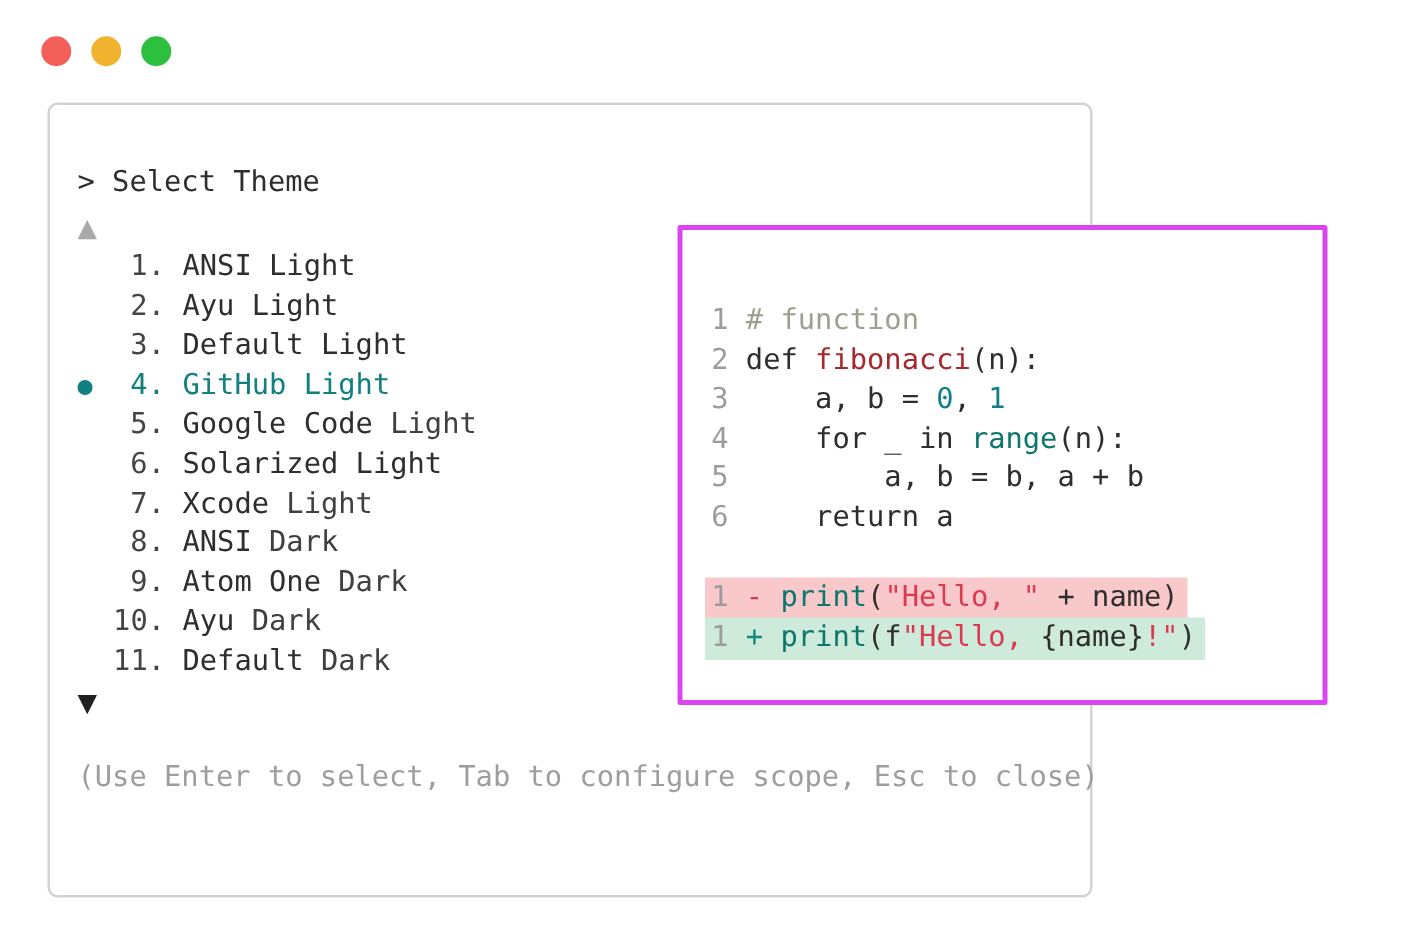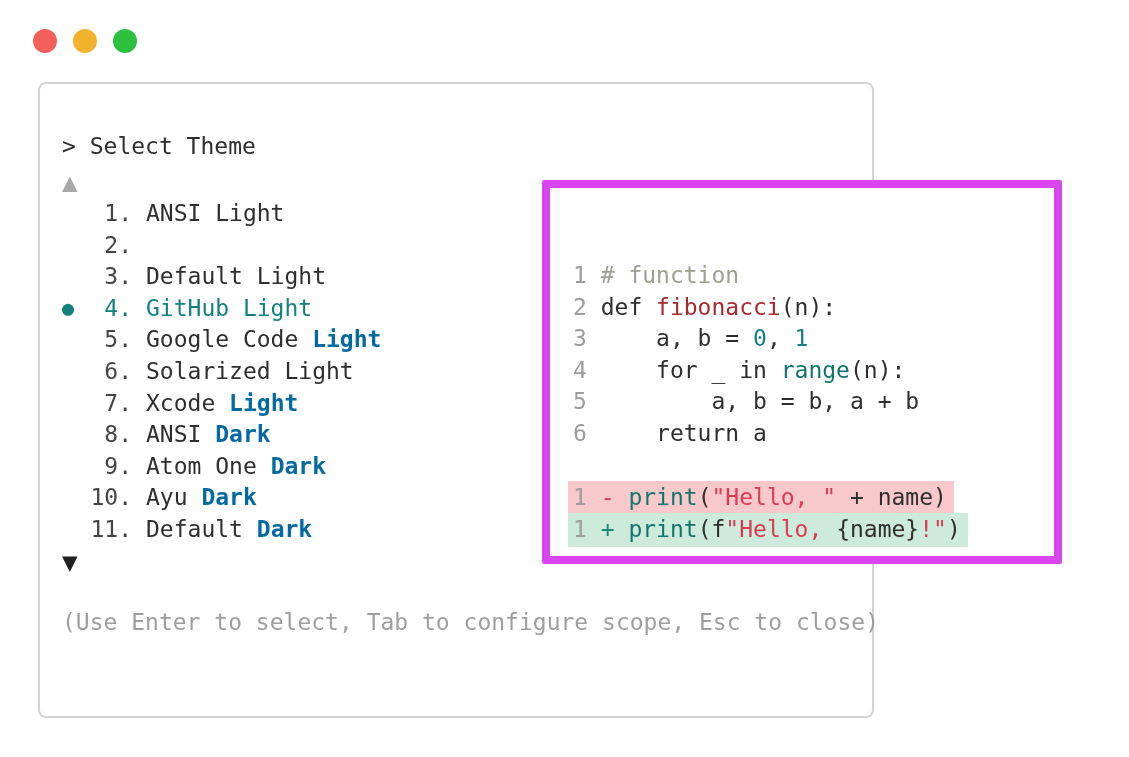--- a/index.html
+++ b/index.html
@@ -30,33 +30,33 @@
 
   
   .scroll-arrow { height:32px; line-height:32px; }
   .scroll-up { font-size:26px; color:#a9a9a9; }
   .scroll-down { font-size:26px; color:#212121; }
   .theme-row { display:flex; height:31.6px; line-height:31.6px; font-size:23px; white-space:pre; }
   .marker { width:28px; color:#11807f; font-size:20px; }
   .num { width:42px; text-align:right; color:#454545; }
   .label { margin-left:14px; }
   .s-normal { color:#2e2e2e; }
-  .s-dim { color:#0369a1;font-weight:bold; }
+  .s-dim { color:#404040; }
   .s-selected { color:#11807f; }
   .num.s-selected { color:#11807f; }
 
   .footer { margin-top:28px; height:32px; line-height:32px; font-size:23px; color:#9e9e9e; white-space:pre; }
 
   
   .preview-box {
     margin-top:14px;
     width:520px; height:384px;
-    border:8px solid #d946ef; border-radius:2px;
+    border:4px solid #d946ef; border-radius:2px;
     background:#ffffff;
-    padding:72px 0 0 23px;
+    padding:57px 0 0 23px;
     overflow:hidden;
   }
   .code-line { height:31.6px; line-height:31.6px; font-size:23px; white-space:pre; }
   .line-box { display:inline-block; }
   .ln { display:inline-block; width:1ch; margin-right:1ch; color:#9c9c9c; }
   .s-plain { color:#2e2e2e;text-align:right; }
   .s-comment { color:#9ba08f; }
   .s-func { color:#a7282d; }
   .s-number { color:#12808a; }
   .s-builtin { color:#0f766e; }
@@ -82,21 +82,21 @@
     <div class="headers">
       <div class="title">&gt; Select Theme</div>
     </div>
 
     <div class="cols">
 
       <div class="left-col">
         <div class="scroll-arrow scroll-up">▲</div>
         <div>
             <div class="theme-row"><span class="marker"></span><span class="num">1.</span><span class="label"><span class="s-normal">ANSI Light</span></span></div>
-            <div class="theme-row"><span class="marker"></span><span class="num">2.</span></div>
+            <div class="theme-row"><span class="marker"></span><span class="num">2.</span><span class="label"><span class="s-normal">Ayu Light</span></span></div>
             <div class="theme-row"><span class="marker"></span><span class="num">3.</span><span class="label"><span class="s-normal">Default Light</span></span></div>
             <div class="theme-row"><span class="marker">●</span><span class="num s-selected">4.</span><span class="label"><span class="s-selected">GitHub Light</span></span></div>
             <div class="theme-row"><span class="marker"></span><span class="num">5.</span><span class="label"><span class="s-normal">Google Code </span><span class="s-dim">Light</span></span></div>
             <div class="theme-row"><span class="marker"></span><span class="num">6.</span><span class="label"><span class="s-normal">Solarized Light</span></span></div>
             <div class="theme-row"><span class="marker"></span><span class="num">7.</span><span class="label"><span class="s-normal">Xcode </span><span class="s-dim">Light</span></span></div>
             <div class="theme-row"><span class="marker"></span><span class="num">8.</span><span class="label"><span class="s-normal">ANSI </span><span class="s-dim">Dark</span></span></div>
             <div class="theme-row"><span class="marker"></span><span class="num">9.</span><span class="label"><span class="s-normal">Atom One </span><span class="s-dim">Dark</span></span></div>
             <div class="theme-row"><span class="marker"></span><span class="num">10.</span><span class="label"><span class="s-normal">Ayu </span><span class="s-dim">Dark</span></span></div>
             <div class="theme-row"><span class="marker"></span><span class="num">11.</span><span class="label"><span class="s-normal">Default </span><span class="s-dim">Dark</span></span></div>
           </div>

